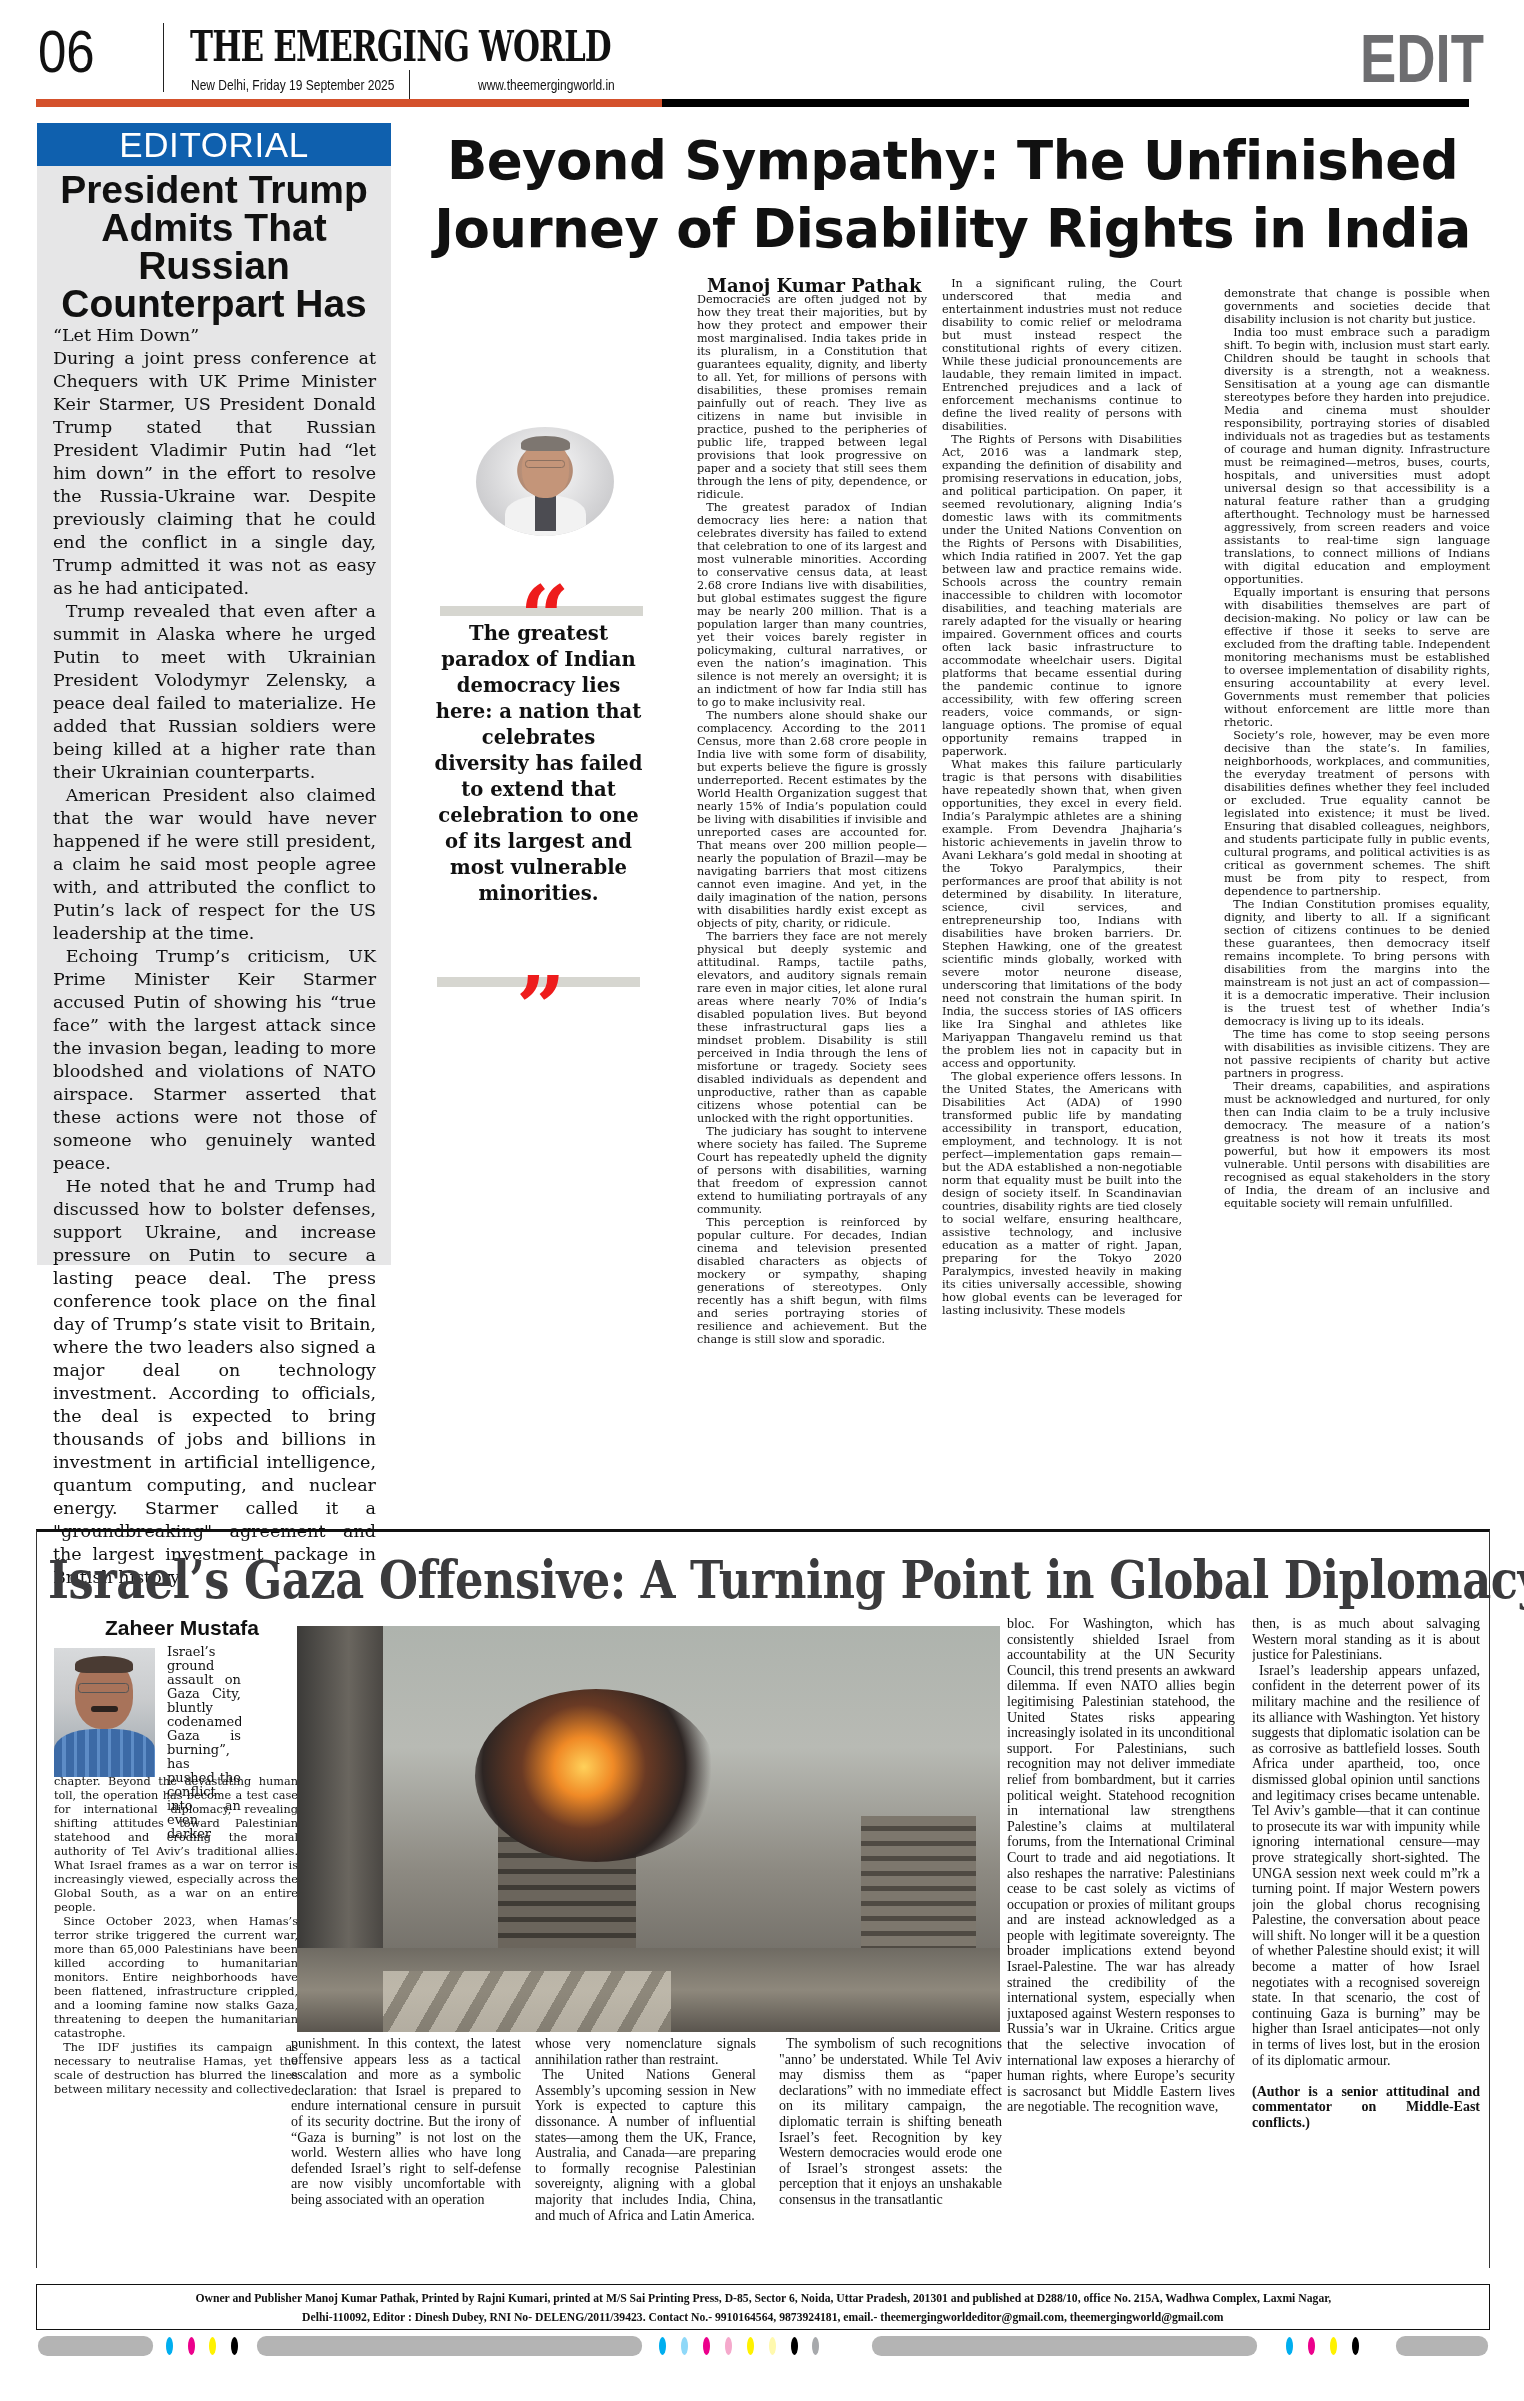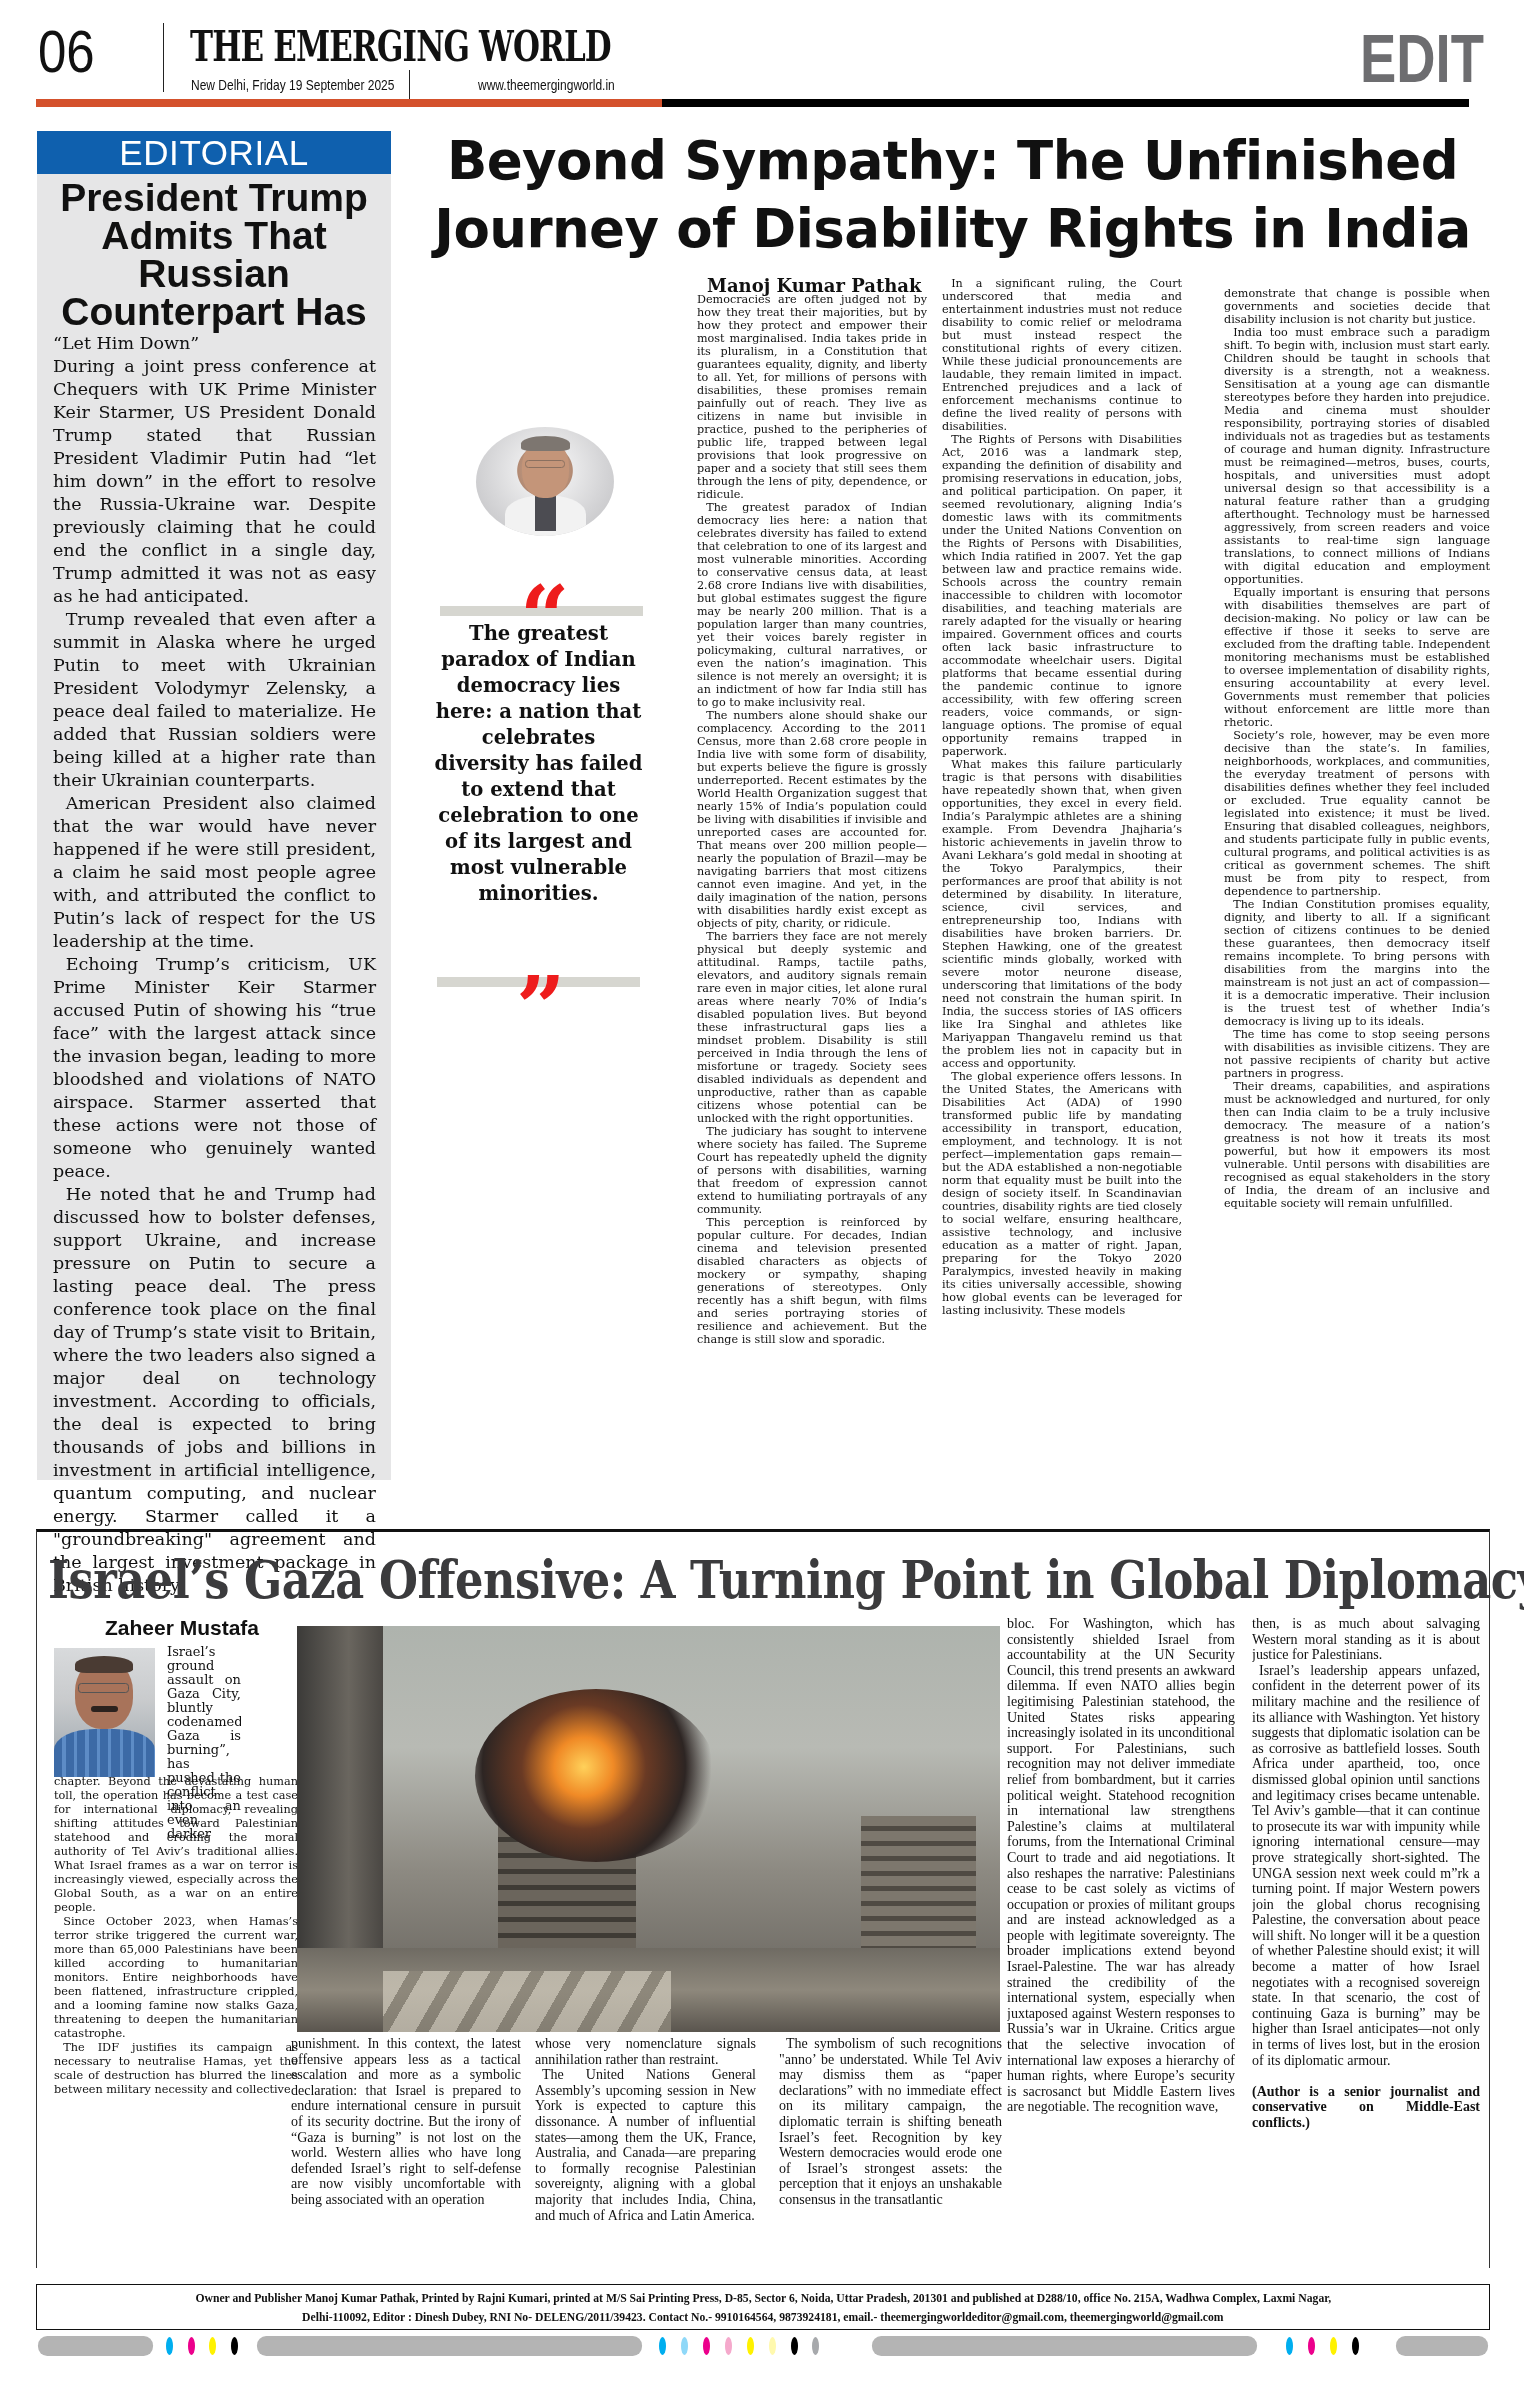--- a/index.html
+++ b/index.html
@@ -12,21 +12,21 @@
   .mh-divider { position: absolute; left: 127px; top: 5.8px; width: 1.2px; height: 69px; background: #222; }
   .paper-name { position: absolute; left: 154px; top: 3.5px; font-family: "DejaVu Serif", serif; font-weight: bold; font-size: 43px; letter-spacing: -1.2px; transform: scaleX(0.72); transform-origin: left; white-space: nowrap; }
   .dateline { position: absolute; left: 155px; top: 59px; font-family: "Liberation Sans", sans-serif; font-size: 15px; white-space: nowrap; transform: scaleX(0.8); transform-origin: left; }
   .dateline-sep { position: absolute; left: 373px; top: 53px; width: 1.2px; height: 29px; background: #222; }
   .website { position: absolute; left: 442px; top: 59px; font-family: "Liberation Sans", sans-serif; font-size: 15px; transform: scaleX(0.8); transform-origin: left; white-space: nowrap; }
   .section-tag { position: absolute; right: 5.8px; top: 7px; font-family: "Liberation Sans", sans-serif; font-weight: bold; font-size: 68px; color: #6d6d70; transform: scaleX(0.8); transform-origin: right; line-height: 1; }
   .rule-orange { position: absolute; left: 36px; top: 99px; width: 626px; height: 8px; background: #d4512c; }
   .rule-black { position: absolute; left: 662px; top: 99px; width: 807px; height: 8px; background: #000; }
 
   
-  .editorial { position: absolute; left: 37px; top: 131px; width: 354px; height: 1349px; background: #e6e6e7; }
+  .editorial { position: absolute; left: 37px; top: 123px; width: 354px; height: 1142px; background: #e6e6e7; }
   .editorial-tag { height: 43px; background: #0f60ae; color: #fff; text-align: center; font-family: "Liberation Sans", sans-serif; font-size: 35px; line-height: 43px; letter-spacing: 0.6px; }
   .editorial-head { text-align: center; font-family: "Liberation Sans", sans-serif; font-weight: bold; font-size: 39px; line-height: 38px; padding: 4.6px 10.4px 0; }
   .editorial-body { padding: 1.2px 15px 0 16px; font-family: "DejaVu Serif", serif; font-size: 17.5px; line-height: 23px; text-align: justify; hyphens: auto; }
   .editorial-body p { text-indent: 0; }
   .editorial-body p + p { text-indent: 12.7px; }
 
   
   .art1-title { position: absolute; left: 403px; top: 127px; width: 1099px; text-align: center; font-family: "DejaVu Sans", sans-serif; font-weight: bold; font-size: 53px; line-height: 68px; letter-spacing: -0.6px; }
   .art1-byline { position: absolute; left: 707px; top: 275px; font-family: "DejaVu Serif", serif; font-weight: bold; font-size: 18px; }
   .author-photo { position: absolute; left: 476px; top: 427px; width: 138px; height: 109px; border-radius: 50%; background: radial-gradient(ellipse at 50% 40%, #d9b39b 0%, #b28a73 28%, #e9e9ea 29%, #d5d5d7 60%, #bdbdc0 100%); overflow: hidden; }
@@ -204,21 +204,21 @@
 </div>
 <div class="gaza-col cond gz-c4">
   <p style="text-indent:7px">The symbolism of such recognitions "anno’ be understated. While Tel Aviv may dismiss them as “paper declarations” with no immediate effect on its military campaign, the diplomatic terrain is shifting beneath Israel’s feet. Recognition by key Western democracies would erode one of Israel’s strongest assets: the perception that it enjoys an unshakable consensus in the transatlantic</p>
 </div>
 <div class="gaza-col cond gz-c5">
   <p>bloc. For Washington, which has consistently shielded Israel from accountability at the UN Security Council, this trend presents an awkward dilemma. If even NATO allies begin legitimising Palestinian statehood, the United States risks appearing increasingly isolated in its unconditional support. For Palestinians, such recognition may not deliver immediate relief from bombardment, but it carries political weight. Statehood recognition in international law strengthens Palestine’s claims at multilateral forums, from the International Criminal Court to trade and aid negotiations. It also reshapes the narrative: Palestinians cease to be cast solely as victims of occupation or proxies of militant groups and are instead acknowledged as a people with legitimate sovereignty. The broader implications extend beyond Israel-Palestine. The war has already strained the credibility of the international system, especially when juxtaposed against Western responses to Russia’s war in Ukraine. Critics argue that the selective invocation of international law exposes a hierarchy of human rights, where Europe’s security is sacrosanct but Middle Eastern lives are negotiable. The recognition wave,</p>
 </div>
 <div class="gaza-col cond gz-c6">
   <p>then, is as much about salvaging Western moral standing as it is about justice for Palestinians.</p>
   <p>Israel’s leadership appears unfazed, confident in the deterrent power of its military machine and the resilience of its alliance with Washington. Yet history suggests that diplomatic isolation can be as corrosive as battlefield losses. South Africa under apartheid, too, once dismissed global opinion until sanctions and legitimacy crises became untenable. Tel Aviv’s gamble—that it can continue to prosecute its war with impunity while ignoring international censure—may prove strategically short-sighted. The UNGA session next week could m”rk a turning point. If major Western powers join the global chorus recognising Palestine, the conversation about peace will shift. No longer will it be a question of whether Palestine should exist; it will become a matter of how Israel negotiates with a recognised sovereign state. In that scenario, the cost of continuing Gaza is burning” may be higher than Israel anticipates—not only in terms of lives lost, but in the erosion of its diplomatic armour.</p>
-  <p class="author-note">(Author is a senior journalist and conservative on Middle-East conflicts.)</p>
+  <p class="author-note">(Author is a senior attitudinal and commentator on Middle-East conflicts.)</p>
 </div>
 
 <div class="imprint">
   <span>Owner and Publisher Manoj Kumar Pathak, Printed by Rajni Kumari, printed at M/S Sai Printing Press, D-85, Sector 6, Noida, Uttar Pradesh, 201301 and published at D288/10, office No. 215A, Wadhwa Complex, Laxmi Nagar,</span><br>
   <span>Delhi-110092, Editor : Dinesh Dubey, RNI No- DELENG/2011/39423. Contact No.- 9910164564, 9873924181, email.- theemergingworldeditor@gmail.com, theemergingworld@gmail.com</span>
 </div>
 <div class="reg-strip" id="reg-strip">
     <div class="reg-bar" style="left: 0px; width: 115px;"></div>
     <div class="reg-dot" style="left: 128px; background: rgb(0, 174, 239);"></div>
     <div class="reg-dot" style="left: 150px; background: rgb(236, 0, 140);"></div>

